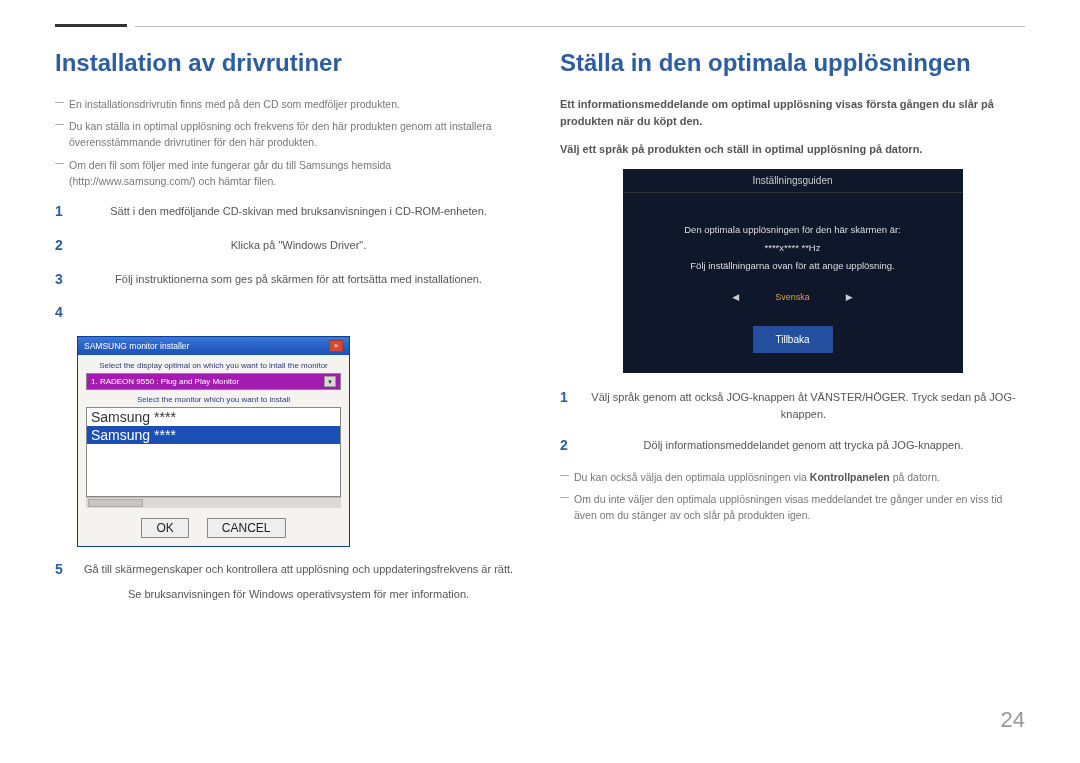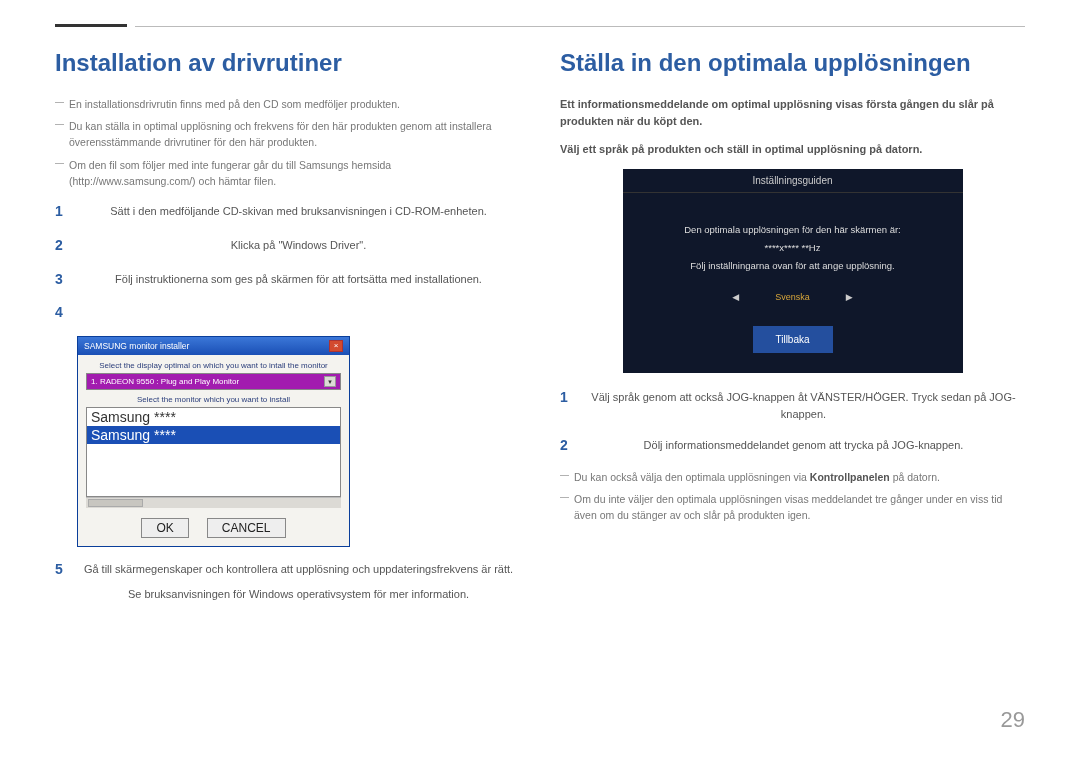--- a/index.html
+++ b/index.html
@@ -374,13 +374,13 @@
       <div class="dash-list">
         <div class="item">
           <span>Du kan också välja den optimala upplösningen via </span><span class="bold-inline">Kontrollpanelen</span><span> på datorn.</span>
         </div>
         <div class="item">Om du inte väljer den optimala upplösningen visas meddelandet tre gånger under en viss tid även om du stänger av och slår på produkten igen.</div>
       </div>
     </div>
   </div>
 </div>
 
-<div class="page-number">29</div>
+<div class="page-number">24</div>
 
 </body></html>

